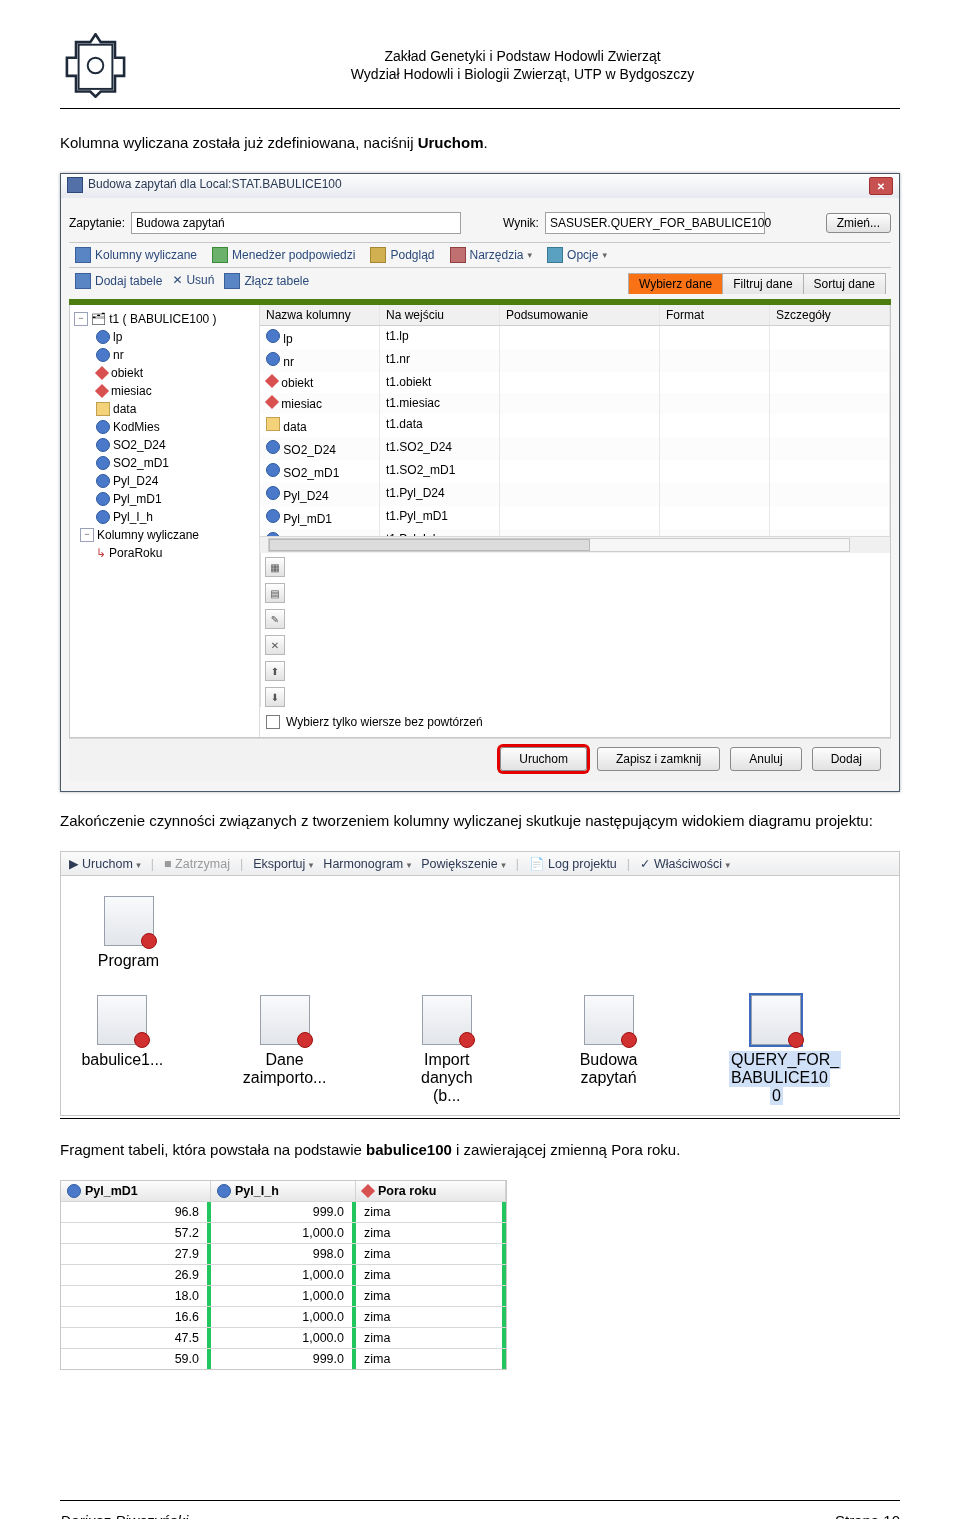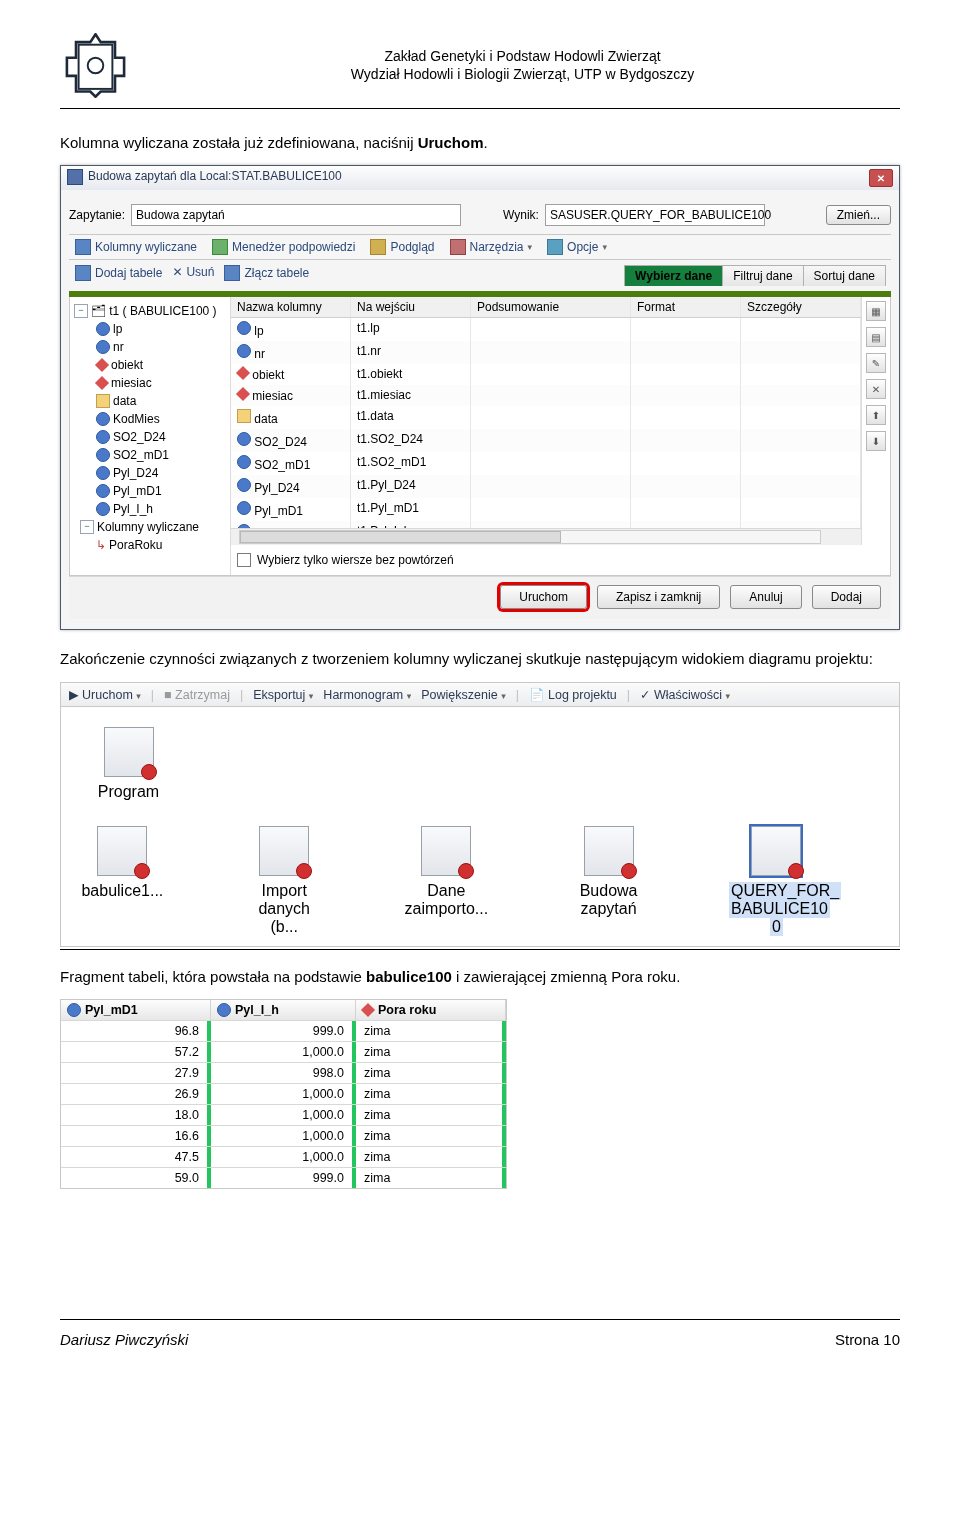--- a/index.html
+++ b/index.html
@@ -34,21 +34,21 @@
     height: 65px;
   }
   .header-text {
     flex: 1;
     text-align: center;
     font-size: 14px;
     line-height: 1.3;
   }
   .body-text {
     font-size: 15px;
-    margin: 14px 0;
+    margin: 22px 0;
   }
   .body-text b { font-weight: bold; }
   
   .win {
     border: 1px solid #4a5a6a;
     margin-top: 5px;
     background: #f0f0f0;
     box-shadow: 0 0 3px rgba(0,0,0,.3);
   }
   .titlebar {
@@ -98,21 +98,21 @@
   }
   .tabs {
     display:flex; margin-left:auto;
   }
   .tab {
     border:1px solid #b0b0b0; border-bottom:none;
     padding:3px 10px; font-size:12px;
     background:linear-gradient(#f7f7f7,#e6e6e6);
     margin-right:-1px;
   }
-  .tab.active { background:#15803d; font-weight:bold; }
+  .tab.active { background:#f97316; font-weight:normal; }
   .main-row { display:flex; background:#fff; border:1px solid #c8c8c8; border-top:none; }
   .tree {
     width:195px; padding:5px 4px; font-size:12px; line-height:1.5;
     border-right:1px solid #dcdcdc;
   }
   .tree-node { display:flex; align-items:center; gap:3px; }
   .tree-child { padding-left:22px; }
   .ticon-num { width:12px;height:12px;border-radius:50%;background:#4b79c9;border:1px solid #2d5aa0;display:inline-block;}
   .ticon-cat { width:10px;height:10px;background:#d85050;transform:rotate(45deg);display:inline-block;margin:1px;}
   .ticon-date{ width:12px;height:12px;background:#f4d27a;border:1px solid #c0a050;display:inline-block;}
@@ -294,21 +294,21 @@
               <span class="ticon-box">−</span> 
               <span>Kolumny wyliczane</span>
             </div>
           <div class="tree-node tree-child" style="padding-left:22px">
               <span style="color:#c04040">↳</span> 
               <span>PoraRoku</span>
             </div>
         </div>
 
         <div class="rightpane">
-          <div style="display:flex;">
+          <div style="display:flex;flex-direction:column;">
             <div style="flex:1;">
               <div class="grid-head">
                 <div>Nazwa kolumny</div>
                 <div>Na wejściu</div>
                 <div>Podsumowanie</div>
                 <div>Format</div>
                 <div>Szczegóły</div>
               </div>
               <div class="grid-rows" id="grid-rows">
                   <div class="grid-row">
@@ -436,27 +436,27 @@
         <div class="lbl">Program</div>
       </div>
     </div>
     <div class="diag-row2" id="diag-row2">
         <div class="diag-card">
           <div class="dicon run"></div>
           <div class="lbl">babulice1...</div>
         </div>
         <div class="diag-card">
           <div class="dicon run"></div>
+          <div class="lbl">Dane</div>
+          <div class="lbl">zaimporto...</div>
+        </div>
+        <div class="diag-card">
+          <div class="dicon run"></div>
           <div class="lbl">Import</div>
           <div class="lbl">danych (b...</div>
-        </div>
-        <div class="diag-card">
-          <div class="dicon run"></div>
-          <div class="lbl">Dane</div>
-          <div class="lbl">zaimporto...</div>
         </div>
         <div class="diag-card">
           <div class="dicon run"></div>
           <div class="lbl">Budowa</div>
           <div class="lbl">zapytań</div>
         </div>
         <div class="diag-card sel"><div class="dicon run"></div><div class="lbl">QUERY_FOR_</div><div class="lbl">BABULICE10</div><div class="lbl">0</div></div>
       </div>
   </div>
   <hr class="thin">

